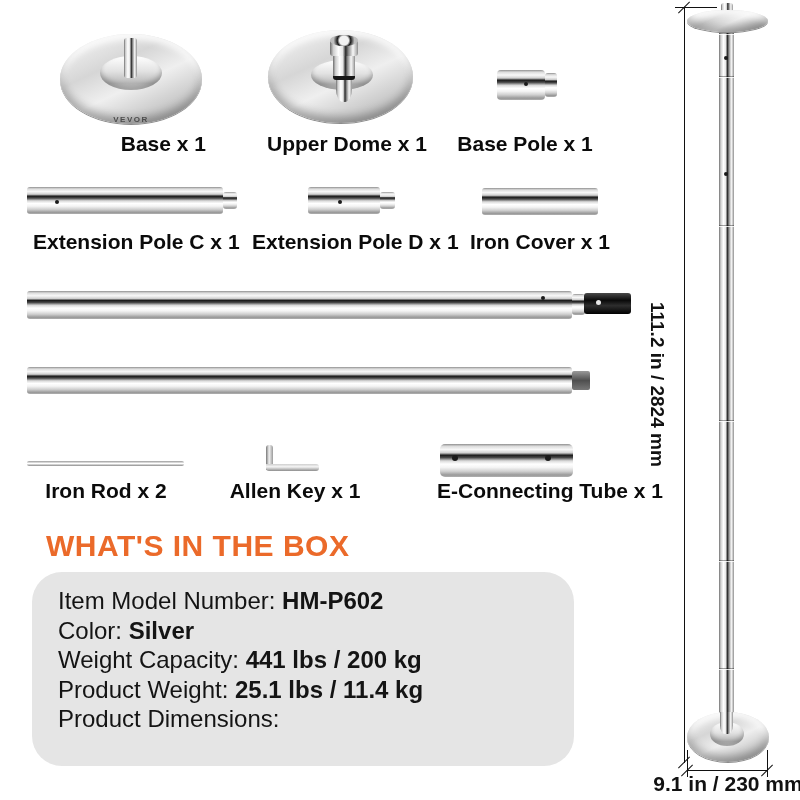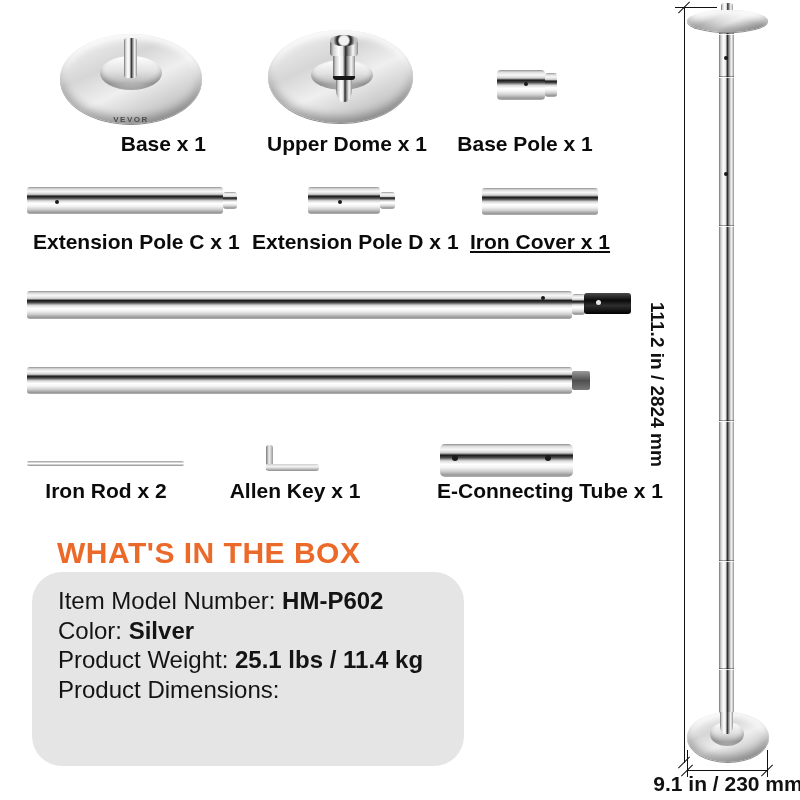--- a/index.html
+++ b/index.html
@@ -19,23 +19,23 @@
     box-shadow:inset 0 -6px 8px rgba(0,0,0,.28), inset 0 5px 7px rgba(255,255,255,.95), 0 1px 0 #8d8d8d;}
   .bump{position:absolute;border-radius:50%;
     background:linear-gradient(180deg,#ffffff 0%,#e2e2e2 45%,#b9b9b9 80%,#d9d9d9 100%);
     box-shadow:inset 0 -4px 5px rgba(0,0,0,.25);}
   .dot{position:absolute;border-radius:50%;background:#1a1a1a;}
   .joint{position:absolute;height:1px;background:rgba(0,0,0,.35);box-shadow:0 1px 0 rgba(255,255,255,.8);}
 
   
   .part-label{position:absolute;font-weight:bold;font-size:21px;color:#0b0b0b;
     text-align:center;white-space:nowrap;}
-  .heading{position:absolute;left:57px;top:529px;font-weight:bold;font-size:30px;
-    letter-spacing:.5px;color:#EB6A2A;white-space:nowrap;margin-top:7px;}
-  .spec-box{position:absolute;left:32px;top:572px;width:432px;height:194px;
+  .heading{position:absolute;left:46px;top:529px;font-weight:bold;font-size:30px;
+    letter-spacing:.5px;color:#EB6A2A;white-space:nowrap;}
+  .spec-box{position:absolute;left:32px;top:572px;width:542px;height:194px;
     background:#E5E5E5;border-radius:30px;padding:14px 0 0 26px;box-sizing:border-box;}
   .spec-row{font-size:24px;line-height:29.5px;color:#141414;white-space:nowrap;}
   .spec-value{font-weight:bold;}
   .vevor-mark{position:absolute;left:96px;top:96px;width:70px;text-align:center;
     font-size:8px;font-weight:bold;letter-spacing:1.5px;color:#4c4c4c;margin-top:19px;}
 
   
   .dim{position:absolute;background:#111;}
   .diag{position:absolute;width:16px;height:1px;background:#111;transform:rotate(-45deg);}
   .dim-v-text{position:absolute;left:641px;top:298px;height:172px;width:32px;
@@ -88,21 +88,21 @@
   <div class="part-label" style="left:33px;top:230px;width:200px;">Extension Pole C x 1</div>
 
   <div>
     <div class="tube-h" style="left:308px;top:187px;width:72px;height:27px;"></div>
     <div class="tube-h" style="left:380px;top:192px;width:15px;height:17px;"></div>
     <div class="dot" style="left:338px;top:200px;width:4px;height:4px;"></div>
   </div>
   <div class="part-label" style="left:252px;top:230px;width:200px;">Extension Pole D x 1</div>
 
   <div class="tube-h" style="left:482px;top:188px;width:116px;height:27px;"></div>
-  <div class="part-label" style="left:450px;top:230px;width:180px;text-decoration:underline;">Iron Cover x 1</div>
+  <div class="part-label" style="left:450px;top:230px;width:180px;">Iron Cover x 1</div>
 
   <div>
     <div class="tube-h" style="left:27px;top:291px;width:545px;height:28px;"></div>
     <div class="dot" style="left:541px;top:296px;width:4px;height:4px;"></div>
     <div class="tube-h" style="left:572px;top:294px;width:13px;height:21px;"></div>
     <div class="black-tip" style="left:584px;top:293px;width:47px;height:21px;"></div>
     <div class="abs" style="left:596px;top:300px;width:5px;height:5px;border-radius:50%;background:#e8e8e8;"></div>
   </div>
 
   <div>
@@ -124,20 +124,21 @@
     <div class="dot" style="left:452px;top:455px;width:6px;height:6px;"></div>
     <div class="dot" style="left:545px;top:455px;width:6px;height:6px;"></div>
   </div>
   <div class="part-label" style="left:405px;top:479px;width:202px;margin-left:32px;">E-Connecting Tube x 1</div>
 
   <div class="heading">WHAT'S IN THE BOX</div>
 
   <div class="spec-box">
     <div class="spec-row"><span>Item Model Number: </span><span class="spec-value">HM-P602</span></div>
     <div class="spec-row"><span>Color: </span><span class="spec-value">Silver</span></div>
+    <div class="spec-row"><span>Weight Capacity: </span><span class="spec-value">441 lbs / 200 kg</span></div>
     <div class="spec-row"><span>Product Weight: </span><span class="spec-value">25.1 lbs / 11.4 kg</span></div>
     <div class="spec-row"><span>Product Dimensions:</span><span class="spec-value"></span></div>
   </div>
 
   <div>
     <div class="tube-v" style="left:721px;top:3px;width:12px;height:12px;border-radius:3px 3px 0 0;"></div>
     <div class="tube-v" style="left:719px;top:12px;width:15px;height:730px;border-radius:0;"></div>
     <div class="disc" style="left:687px;top:10px;width:81px;height:22px;"></div>
     <div class="joint" style="left:719px;top:33px;width:15px;"></div>
     <div class="joint" style="left:719px;top:76px;width:15px;"></div>

